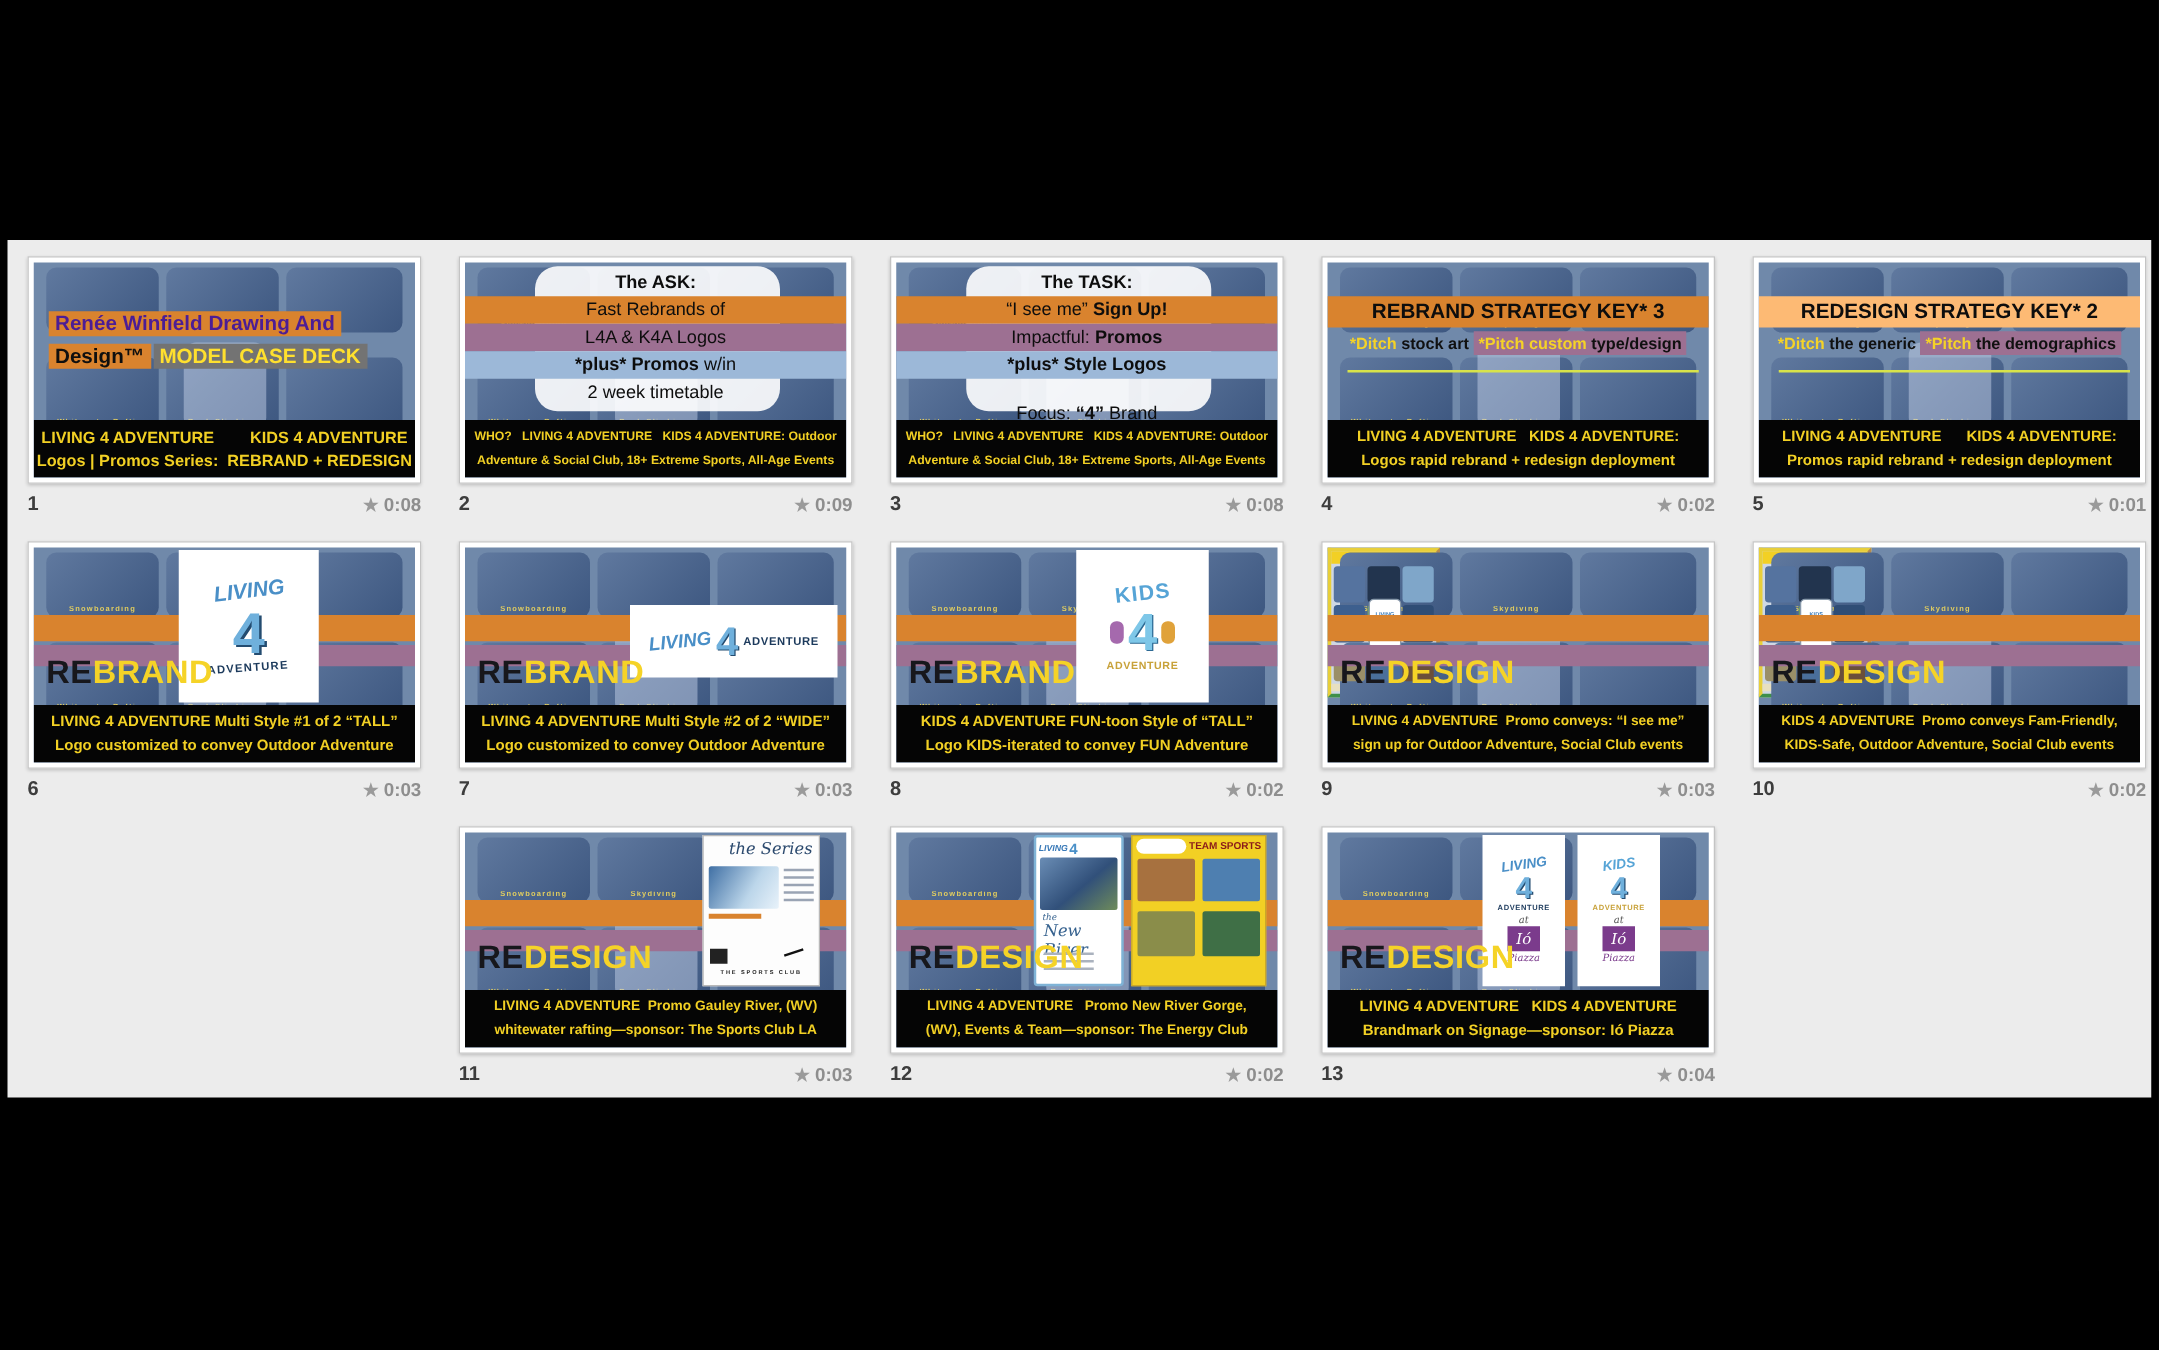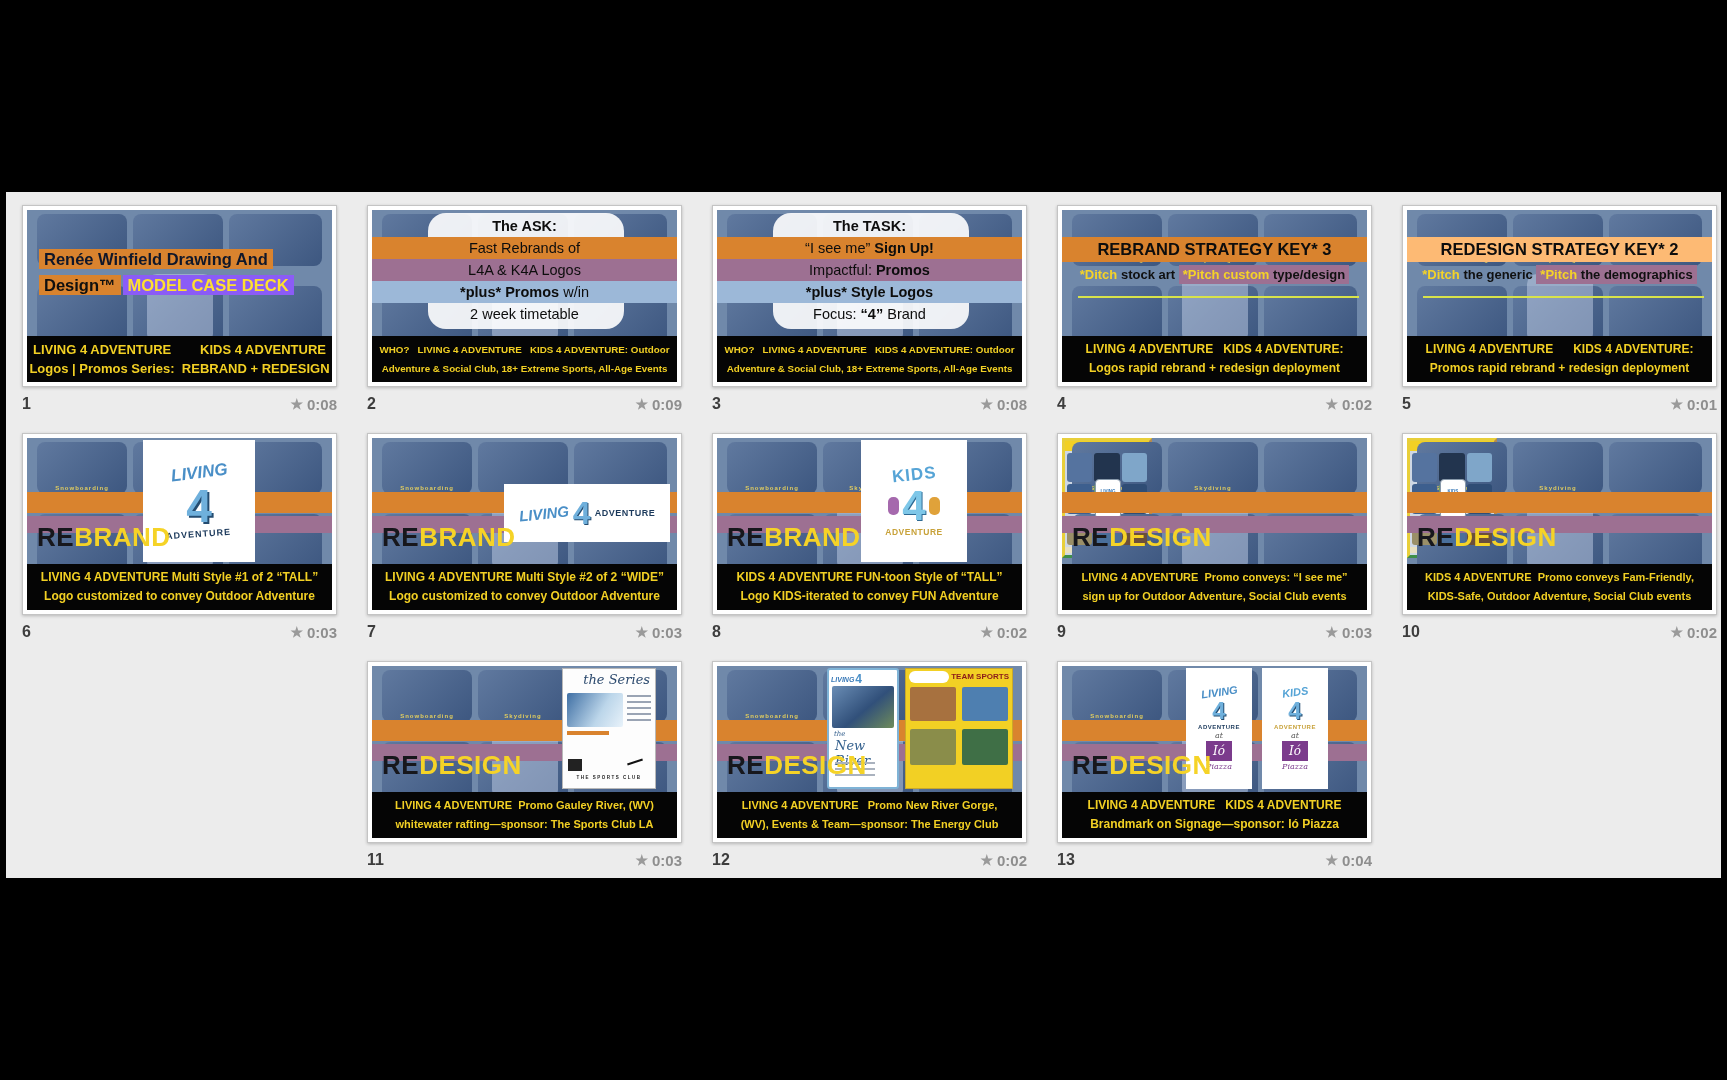--- a/index.html
+++ b/index.html
@@ -47,21 +47,21 @@
           </div>
           <div class="tile lt" style="left: 202px; top: 4px; width: 93px; height: 52px;"></div>
           <div class="tile" style="left: 10px; top: 76px; width: 90px; height: 58px;">
             <span>Whitewater Rafting</span>
           </div>
           <div class="tile" style="left: 106px; top: 76px; width: 90px; height: 58px;">
             <span>Rock Climbing</span>
           </div>
           <div class="tile lt" style="left: 202px; top: 76px; width: 93px; height: 58px;"></div>
           <div class="ghost"></div>
-          <div class="coverlines"><div><span style="background: rgb(217, 131, 46); color: #0f172a;">Renée Winfield Drawing And</span></div><div><span style="background: rgb(217, 131, 46); color: rgb(15, 15, 15);">Design™</span><span style="background: #8b5cf6; color: rgb(255, 224, 46); margin-left: 2px;">MODEL CASE DECK</span></div></div>
+          <div class="coverlines"><div><span style="background: rgb(217, 131, 46); color: #4c1d95;">Renée Winfield Drawing And</span></div><div><span style="background: rgb(217, 131, 46); color: rgb(15, 15, 15);">Design™</span><span style="background: #737373; color: rgb(255, 224, 46); margin-left: 2px;">MODEL CASE DECK</span></div></div>
           <div class="cap" style="font-size: 13px;">
             <div>LIVING 4 ADVENTURE        KIDS 4 ADVENTURE</div>
             <div>Logos | Promos Series:  REBRAND + REDESIGN</div>
           </div>
         </div>
       </article>
       <div class="meta" style="left: 22px; top: 394px; width: 315px;">
         <span class="num">1</span>
         <span class="dur">
           <span class="st">★</span>
@@ -125,21 +125,21 @@
           <div class="tile lt" style="left: 202px; top: 76px; width: 93px; height: 58px;"></div>
           <div class="ghost"></div>
           <div class="panelbox"></div>
           <div class="prow" style="top: 5px;"><span style="font-weight: bold;">The TASK:</span></div>
           <div class="strip" style="top: 27px; background: rgb(217, 131, 46);"></div>
           <div class="prow" style="top: 27px;"><span>“I see me” </span><span style="font-weight: bold;">Sign Up!</span></div>
           <div class="strip" style="top: 49px; background: rgb(157, 112, 146);"></div>
           <div class="prow" style="top: 49px;"><span>Impactful: </span><span style="font-weight: bold;">Promos</span></div>
           <div class="strip" style="top: 71px; background: rgb(156, 184, 216);"></div>
           <div class="prow" style="top: 71px;"><span style="font-weight: bold;">*plus* Style Logos</span></div>
-          <div class="prow" style="top: 93px;"><span>Focus: </span><span style="font-weight: bold;">“4”</span><span> Brand</span></div>
+          <div class="prow" style="top: 110px;"><span>Focus: </span><span style="font-weight: bold;">“4”</span><span> Brand</span></div>
           <div class="cap" style="font-size: 9.8px;">
             <div>WHO?   LIVING 4 ADVENTURE   KIDS 4 ADVENTURE: Outdoor</div>
             <div>Adventure &amp; Social Club, 18+ Extreme Sports, All-Age Events</div>
           </div>
         </div>
       </article>
       <div class="meta" style="left: 712px; top: 394px; width: 315px;">
         <span class="num">3</span>
         <span class="dur">
           <span class="st">★</span>

